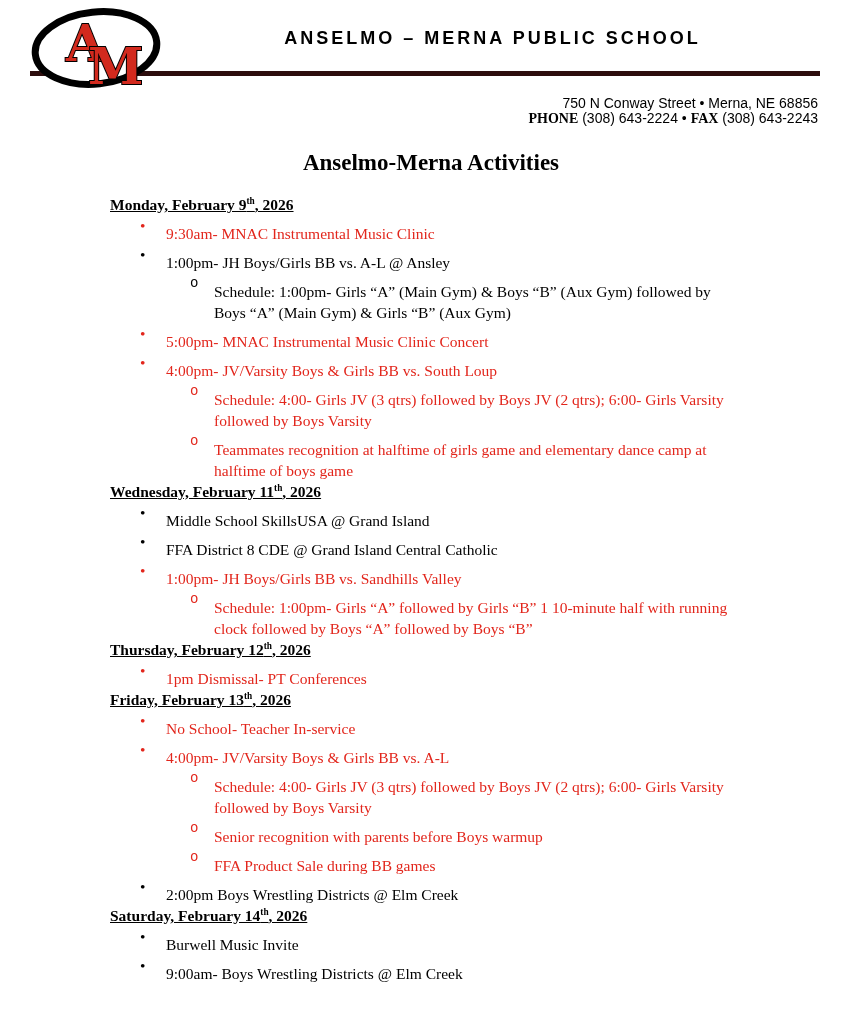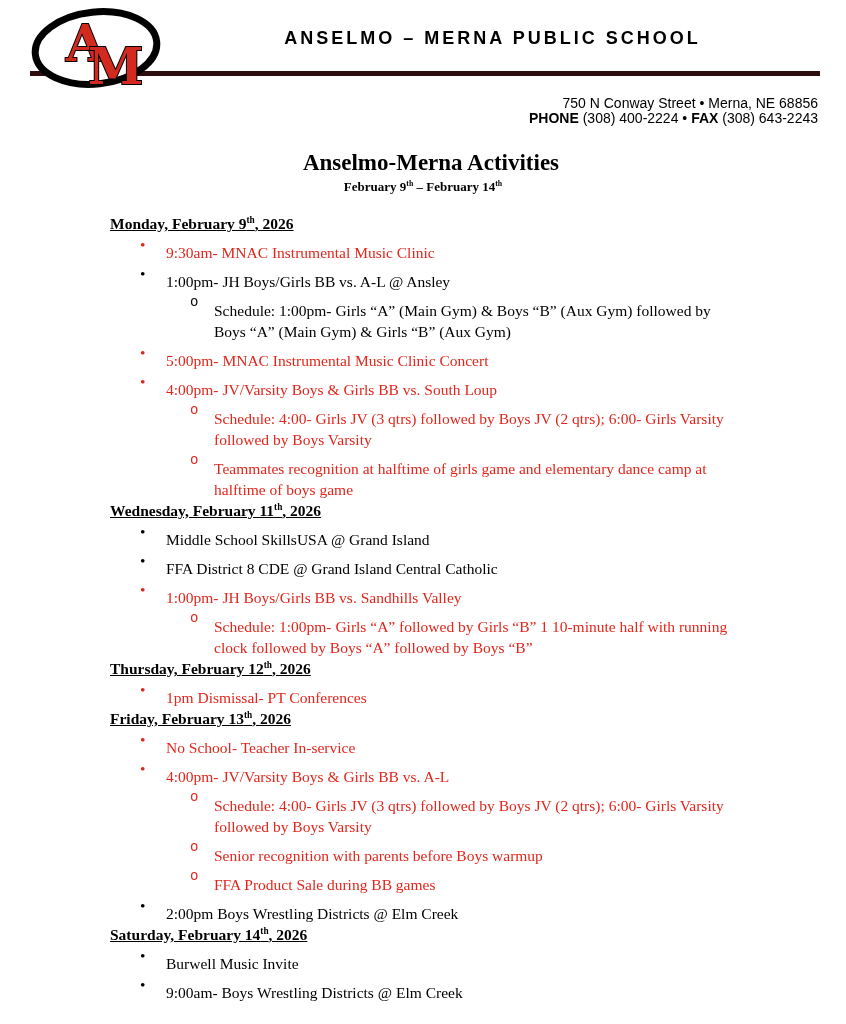--- a/index.html
+++ b/index.html
@@ -16,21 +16,21 @@
   .school-name {
     position:absolute; left:172px; right:33px; top:24px; text-align:center;
     font-family:"Liberation Sans", sans-serif; font-weight:bold;
     font-size:18px; letter-spacing:3px; white-space:nowrap;
   }
   .rule { position:absolute; left:30px; right:26px; top:67px; height:5px; background:var(--rule); z-index:1; }
   .contact {
     text-align:right; margin:12px 28px 0 0;
     font-family:"Liberation Sans", sans-serif; font-size:14px; line-height:15px;
   }
-  .contact b { font-weight:bold; }
+  .contact b { font-weight:bold;font-family:Liberation Serif, serif; }
 
   
   .doc-title { text-align:center; margin-top:24px; font-size:23px; font-weight:bold;margin-left:16px; }
   .doc-subtitle { text-align:center; margin-top:3px; font-size:13px; font-weight:bold; }
   sup { font-size:0.6em; vertical-align:super; line-height:0; }
 
   
   .schedule { margin:18px 104px 0 110px; font-size:15.5px; line-height:21px; }
   .day-heading { font-weight:bold; }
   .day-heading .underline { text-decoration:underline; }
@@ -59,25 +59,24 @@
         <text x="36" y="55" font-family="DejaVu Serif, serif" font-weight="bold" font-size="50" fill="#d22a1e" stroke="#000000" stroke-width="2" paint-order="stroke">A</text>
         <text x="58" y="78" font-family="DejaVu Serif, serif" font-weight="bold" font-size="50" fill="#d22a1e" stroke="#000000" stroke-width="2" paint-order="stroke">M</text>
       </svg>
     </div>
     <div class="school-name">ANSELMO – MERNA PUBLIC SCHOOL</div>
     <div class="rule"></div>
   </div>
 
   <div class="contact">
     <div>750 N Conway Street • Merna, NE 68856</div>
-    <div><b>PHONE</b><span> (308) 400-2224 • </span><b>FAX</b><span> (308) 643-2243</span></div>
+    <div><b>PHONE</b><span> (308) 643-2224 • </span><b>FAX</b><span> (308) 643-2243</span></div>
   </div>
 
   <div class="doc-title">Anselmo-Merna Activities</div>
-  <div class="doc-subtitle">February 9<sup>th</sup> – February 14<sup>th</sup></div>
 
   <div class="schedule">
       <div class="day-heading"><span class="underline">Monday, February 9<sup>th</sup>, 2026</span></div>
       <div class="item level1 red">
         <span class="bullet">•</span>
         <span class="text">9:30am- MNAC Instrumental Music Clinic</span>
       </div>
       <div class="item level1 black">
         <span class="bullet">•</span>
         <span class="text">1:00pm- JH Boys/Girls BB vs. A-L @ Ansley</span>

